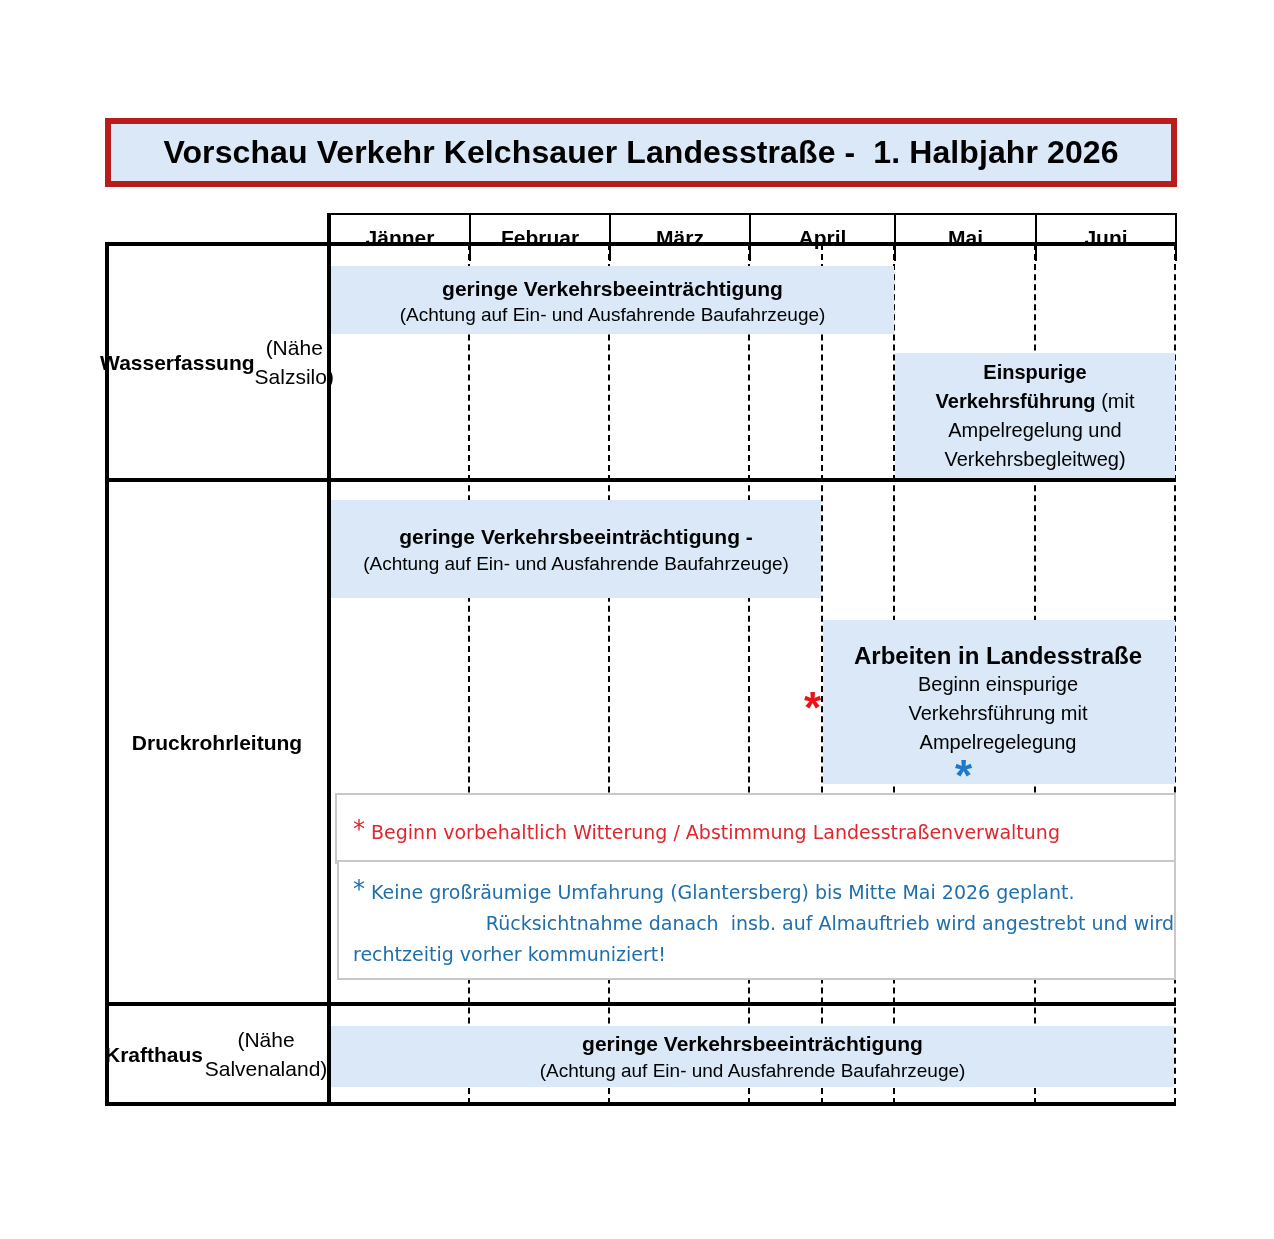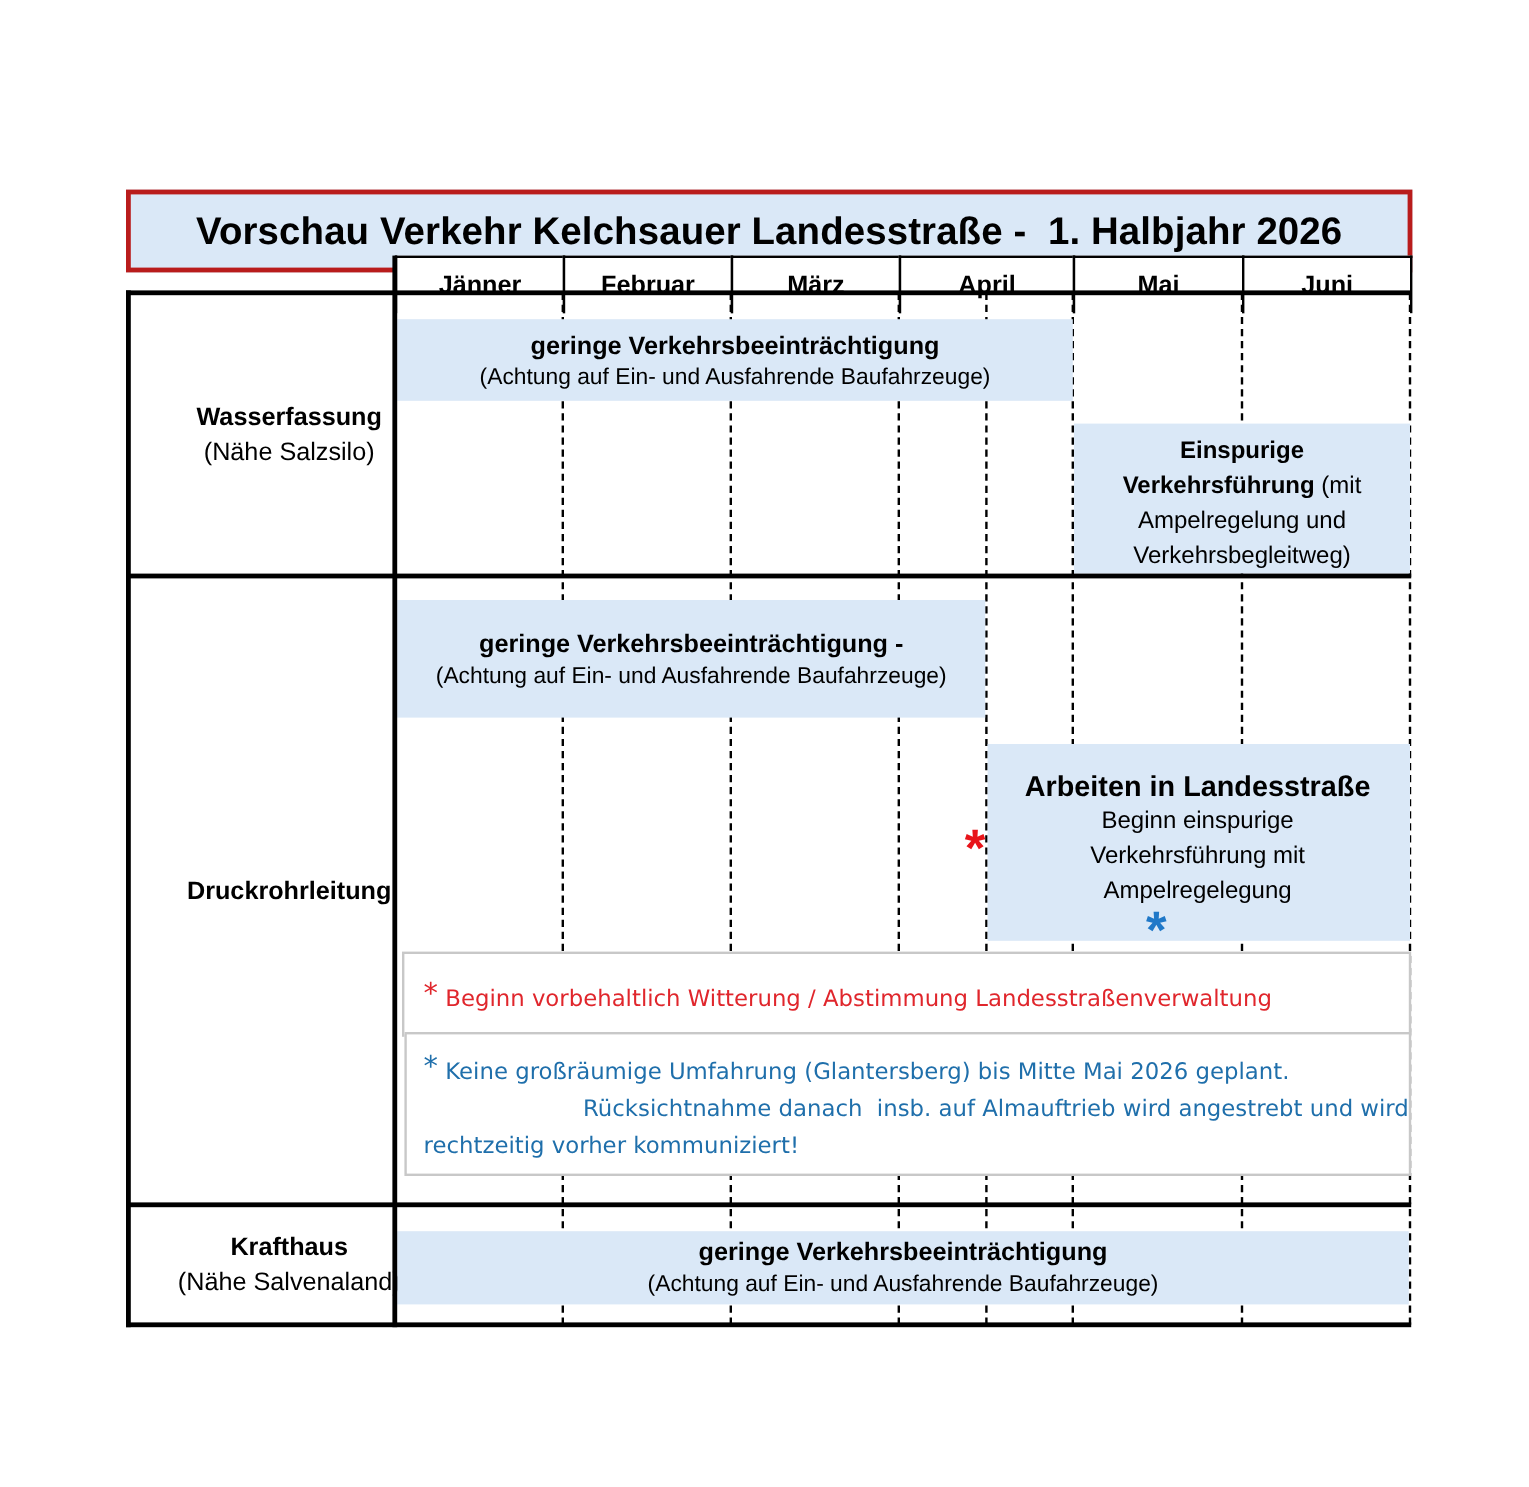--- a/index.html
+++ b/index.html
@@ -1,32 +1,32 @@
 <!DOCTYPE html>
 <html><head>
 <meta charset="utf-8">
 <style>
   html, body { margin: 0; padding: 0; background: #ffffff; }
   body { width: 1274px; height: 1239px; position: relative; overflow: hidden;
          font-family: "Liberation Sans", sans-serif; color: #000; }
   .abs { position: absolute; box-sizing: border-box; }
   .title-box { left: 105px; top: 118px; width: 1072px; height: 69px;
-               background: #dae8f7; border: 4px solid #b91c1c;
+               background: #dae8f7; border: 6px solid #b91c1c;
                display: flex; align-items: center; justify-content: center;
-               font-weight: bold; font-size: 32px; letter-spacing: 0.1px; white-space: pre; margin-top: 40px; }
+               font-weight: bold; font-size: 32px; letter-spacing: 0.1px; white-space: pre; }
   .month-header { top: 213px; height: 48px; border: 2px solid #000; border-bottom: none;
                   display: flex; align-items: center; justify-content: center;
                   font-weight: bold; font-size: 21px; background: #fff; }
   .vdash { width: 0; border-left: 2px dashed #000; }
   .hthick { height: 4px; background: #000; }
   .vthick { width: 4px; background: #000; }
   .bar { background: #dae8f7; display: flex; flex-direction: column; align-items: center; justify-content: center; text-align: center; }
   .bar .b { font-weight: bold; font-size: 21px; line-height: 29px; }
   .bar .n { font-size: 19px; line-height: 28px; }
-  .label-cell { left: 105px; width: 224px; display: flex; flex-direction: column; align-items: center; justify-content: center; text-align: center; font-size: 21px; line-height: 29px; margin-left: 24px; }
+  .label-cell { left: 105px; width: 224px; display: flex; flex-direction: row; align-items: center; justify-content: center; text-align: center; font-size: 21px; line-height: 29px; }
   .label-cell .b { font-weight: bold; }
   .note { background: #fff; border: 2px solid #c8c8c8; font-family: "DejaVu Sans", sans-serif; }
   .note-red { color: #e0262c; font-size: 19px; }
   .note-blue { color: #1f6fab; font-size: 19px; line-height: 31px; }
   .ast { font-size: 24px; vertical-align: 2px; }
 </style>
 </head>
 <body>
 
 <div class="abs title-box">Vorschau Verkehr Kelchsauer Landesstraße -  1. Halbjahr 2026</div>
@@ -51,21 +51,21 @@
   <span>(Nähe Salzsilo)</span>
 </div>
 
 <div class="abs bar" style="left:331px;top:266px;width:563px;height:68px;">
   <div style="width:490px;text-align:center;">
     <div class="b">geringe Verkehrsbeeinträchtigung</div>
     <div class="n" style="line-height:24px;">(Achtung auf Ein- und Ausfahrende Baufahrzeuge)</div>
   </div>
 </div>
 
-<div class="abs bar" style="left:895px;top:353px;width:280px;height:125px;justify-content:flex-end;">
+<div class="abs bar" style="left:895px;top:353px;width:280px;height:125px;">
   <div class="n" style="line-height:29px;font-size:20px;">
     <div class="b" style="font-size:20px;">Einspurige</div>
     <div><span class="b" style="font-size:20px;">Verkehrsführung</span><span> (mit</span></div>
     <div>Ampelregelung und</div>
     <div>Verkehrsbegleitweg)</div>
   </div>
 </div>
 
 <div class="abs label-cell" style="top:480px;height:524px;">
   <span class="b">Druckrohrleitung</span>

